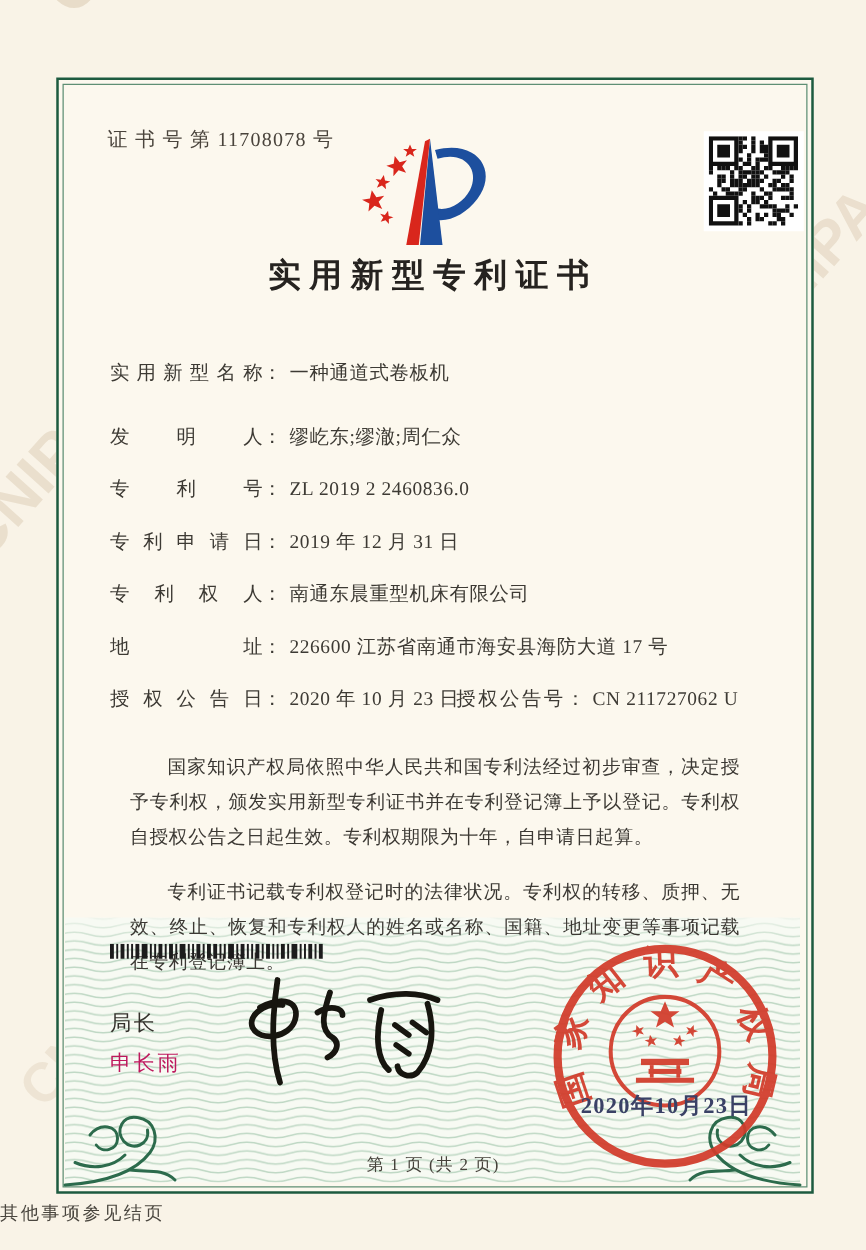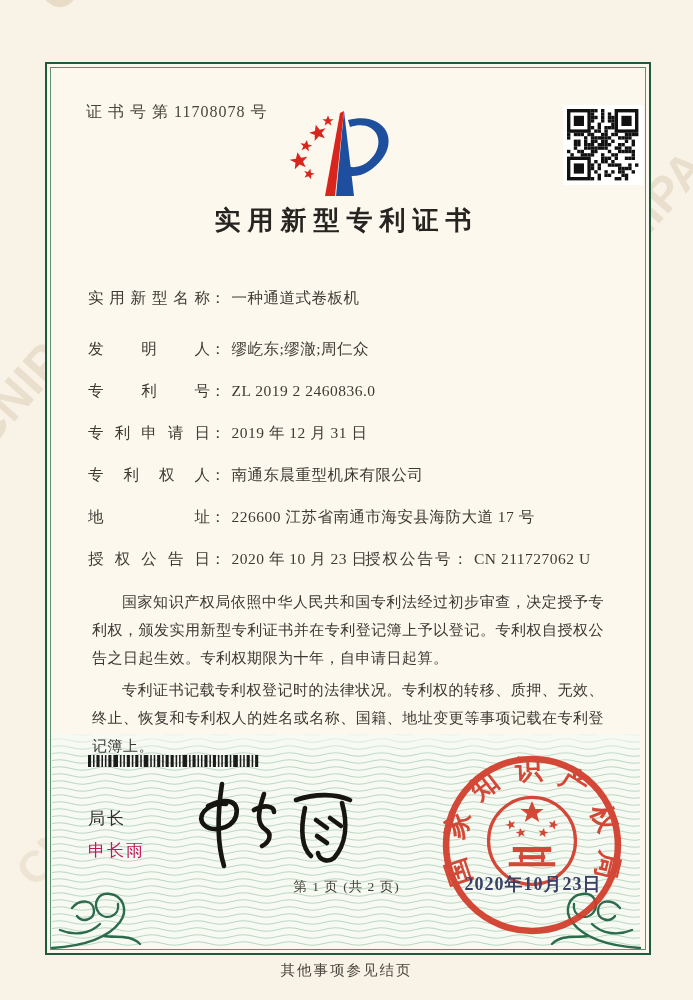--- a/index.html
+++ b/index.html
@@ -52,36 +52,36 @@
   }
   .fcolon{display:inline-block;margin-right:6px;}
   .fvalue{letter-spacing:0.5px;}
   .second{position:absolute;left:277px;top:0;}
   .second .flabel2{letter-spacing:2px;}
   .paras{
     left:88px;top:584px;width:520px;
     font-size:15px;line-height:28px;color:#3b3833;letter-spacing:0.5px;
     text-align:justify;
   }
-  .paras p{margin:4px;text-indent:2em;}
+  .paras p{margin:16px;text-indent:2em;}
   .barcode{left:88px;top:755px;line-height:0;}
   .sign-title{left:88px;top:807px;font-size:17px;color:#33302b;letter-spacing:2px;}
   .sign-name{left:88px;top:839px;font-size:17px;color:#be185d;letter-spacing:2px;}
   .signature{left:178px;top:772px;line-height:0;}
   .seal{left:439px;top:752px;line-height:0;opacity:.93;}
   .seal-date{
     left:425px;top:872px;width:216px;text-align:center;
     font-size:18px;color:#3a4166;letter-spacing:1px;font-weight:bold;
   }
   .page-num{
-    left:0;top:878px;width:693px;text-align:center;
+    left:0;top:923px;width:693px;text-align:center;
     font-size:13.5px;color:#46423b;letter-spacing:1px;
   }
   .note{
-    left:0;top:961px;width:693px;text-align:center;
+    left:0;top:961px;width:693px;
     font-size:14.5px;color:#4a463f;letter-spacing:2px;
   }
 </style>
 </head>
 <body>
 
 <div class="page">
 
   <div id="wm-layer">
       <div class="wm" style="left: 22px; top: -18px; font-size: 54px; opacity: 0.35; transform: rotate(-48deg);">CNIPA</div>

